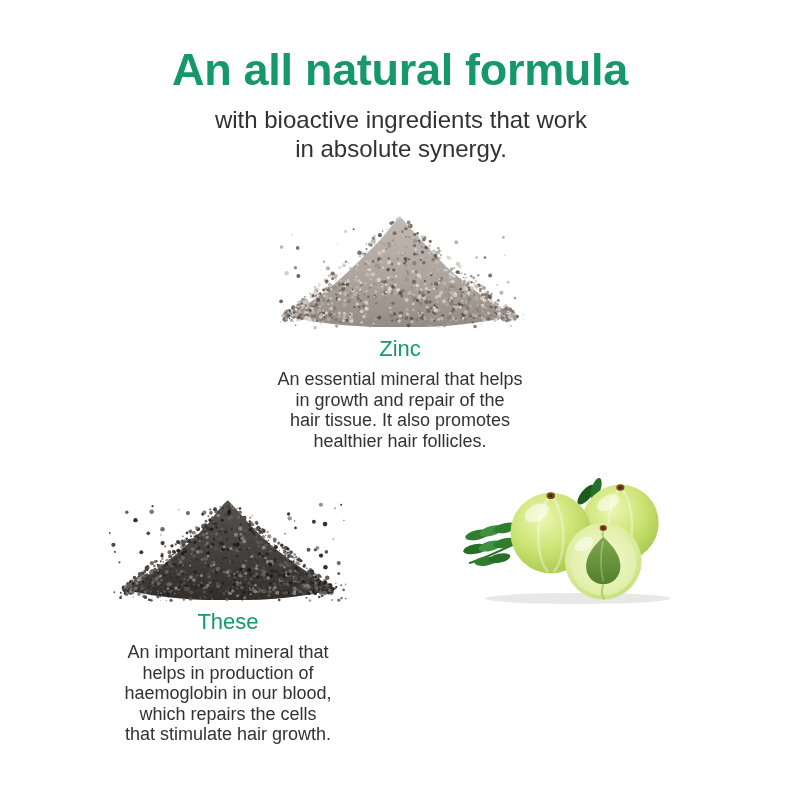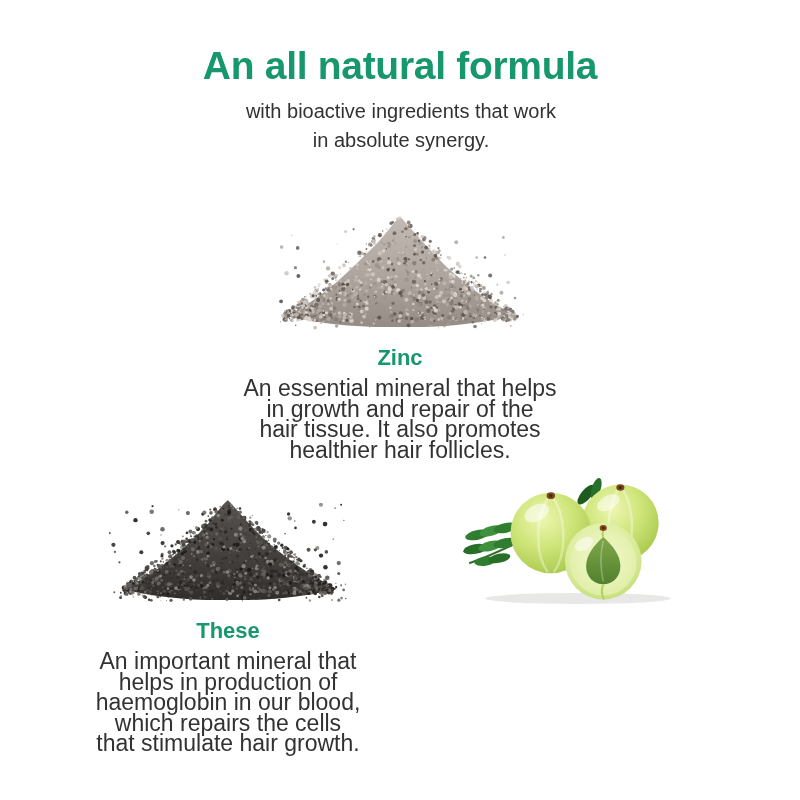--- a/index.html
+++ b/index.html
@@ -19,49 +19,49 @@
   }
   .header {
     position: absolute;
     top: 44px;
     left: 0;
     width: 800px;
     text-align: center;
   }
   .title {
     margin: 0;
-    font-size: 39px;
+    font-size: 45px;
     font-weight: 700;
     letter-spacing: -0.3px;
     color: var(--accent);
   }
   .subtitle {
     margin: 9px 0 0 2px;
-    font-size: 20px;
+    font-size: 24px;
     line-height: 29px;
     color: var(--body);
     white-space: pre-line;
   }
   .ingredient {
     position: absolute;
     text-align: center;
   }
   .ingredient svg { display: block; margin: 0 auto; }
   .ing-zinc { left: 230px; top: 200px; width: 340px; }
   .ing-iron { left: 58px;  top: 476px; width: 340px; }
   .ing-amla { left: 403px; top: 470px; width: 340px; }
   .ing-name {
-    margin: 13px 0 7px 0;
+    margin: 4px 0 7px 0;
     font-size: 22px;
-    font-weight: 700;
+    font-weight: 400;
     color: var(--accent);
   }
   .ing-desc {
     margin: 0;
-    font-size: 23px;
+    font-size: 18px;
     line-height: 20.5px;
     color: var(--body);
     white-space: pre-line;
   }
 </style>
 </head>
 <body>
 
 <div class="page">
 

